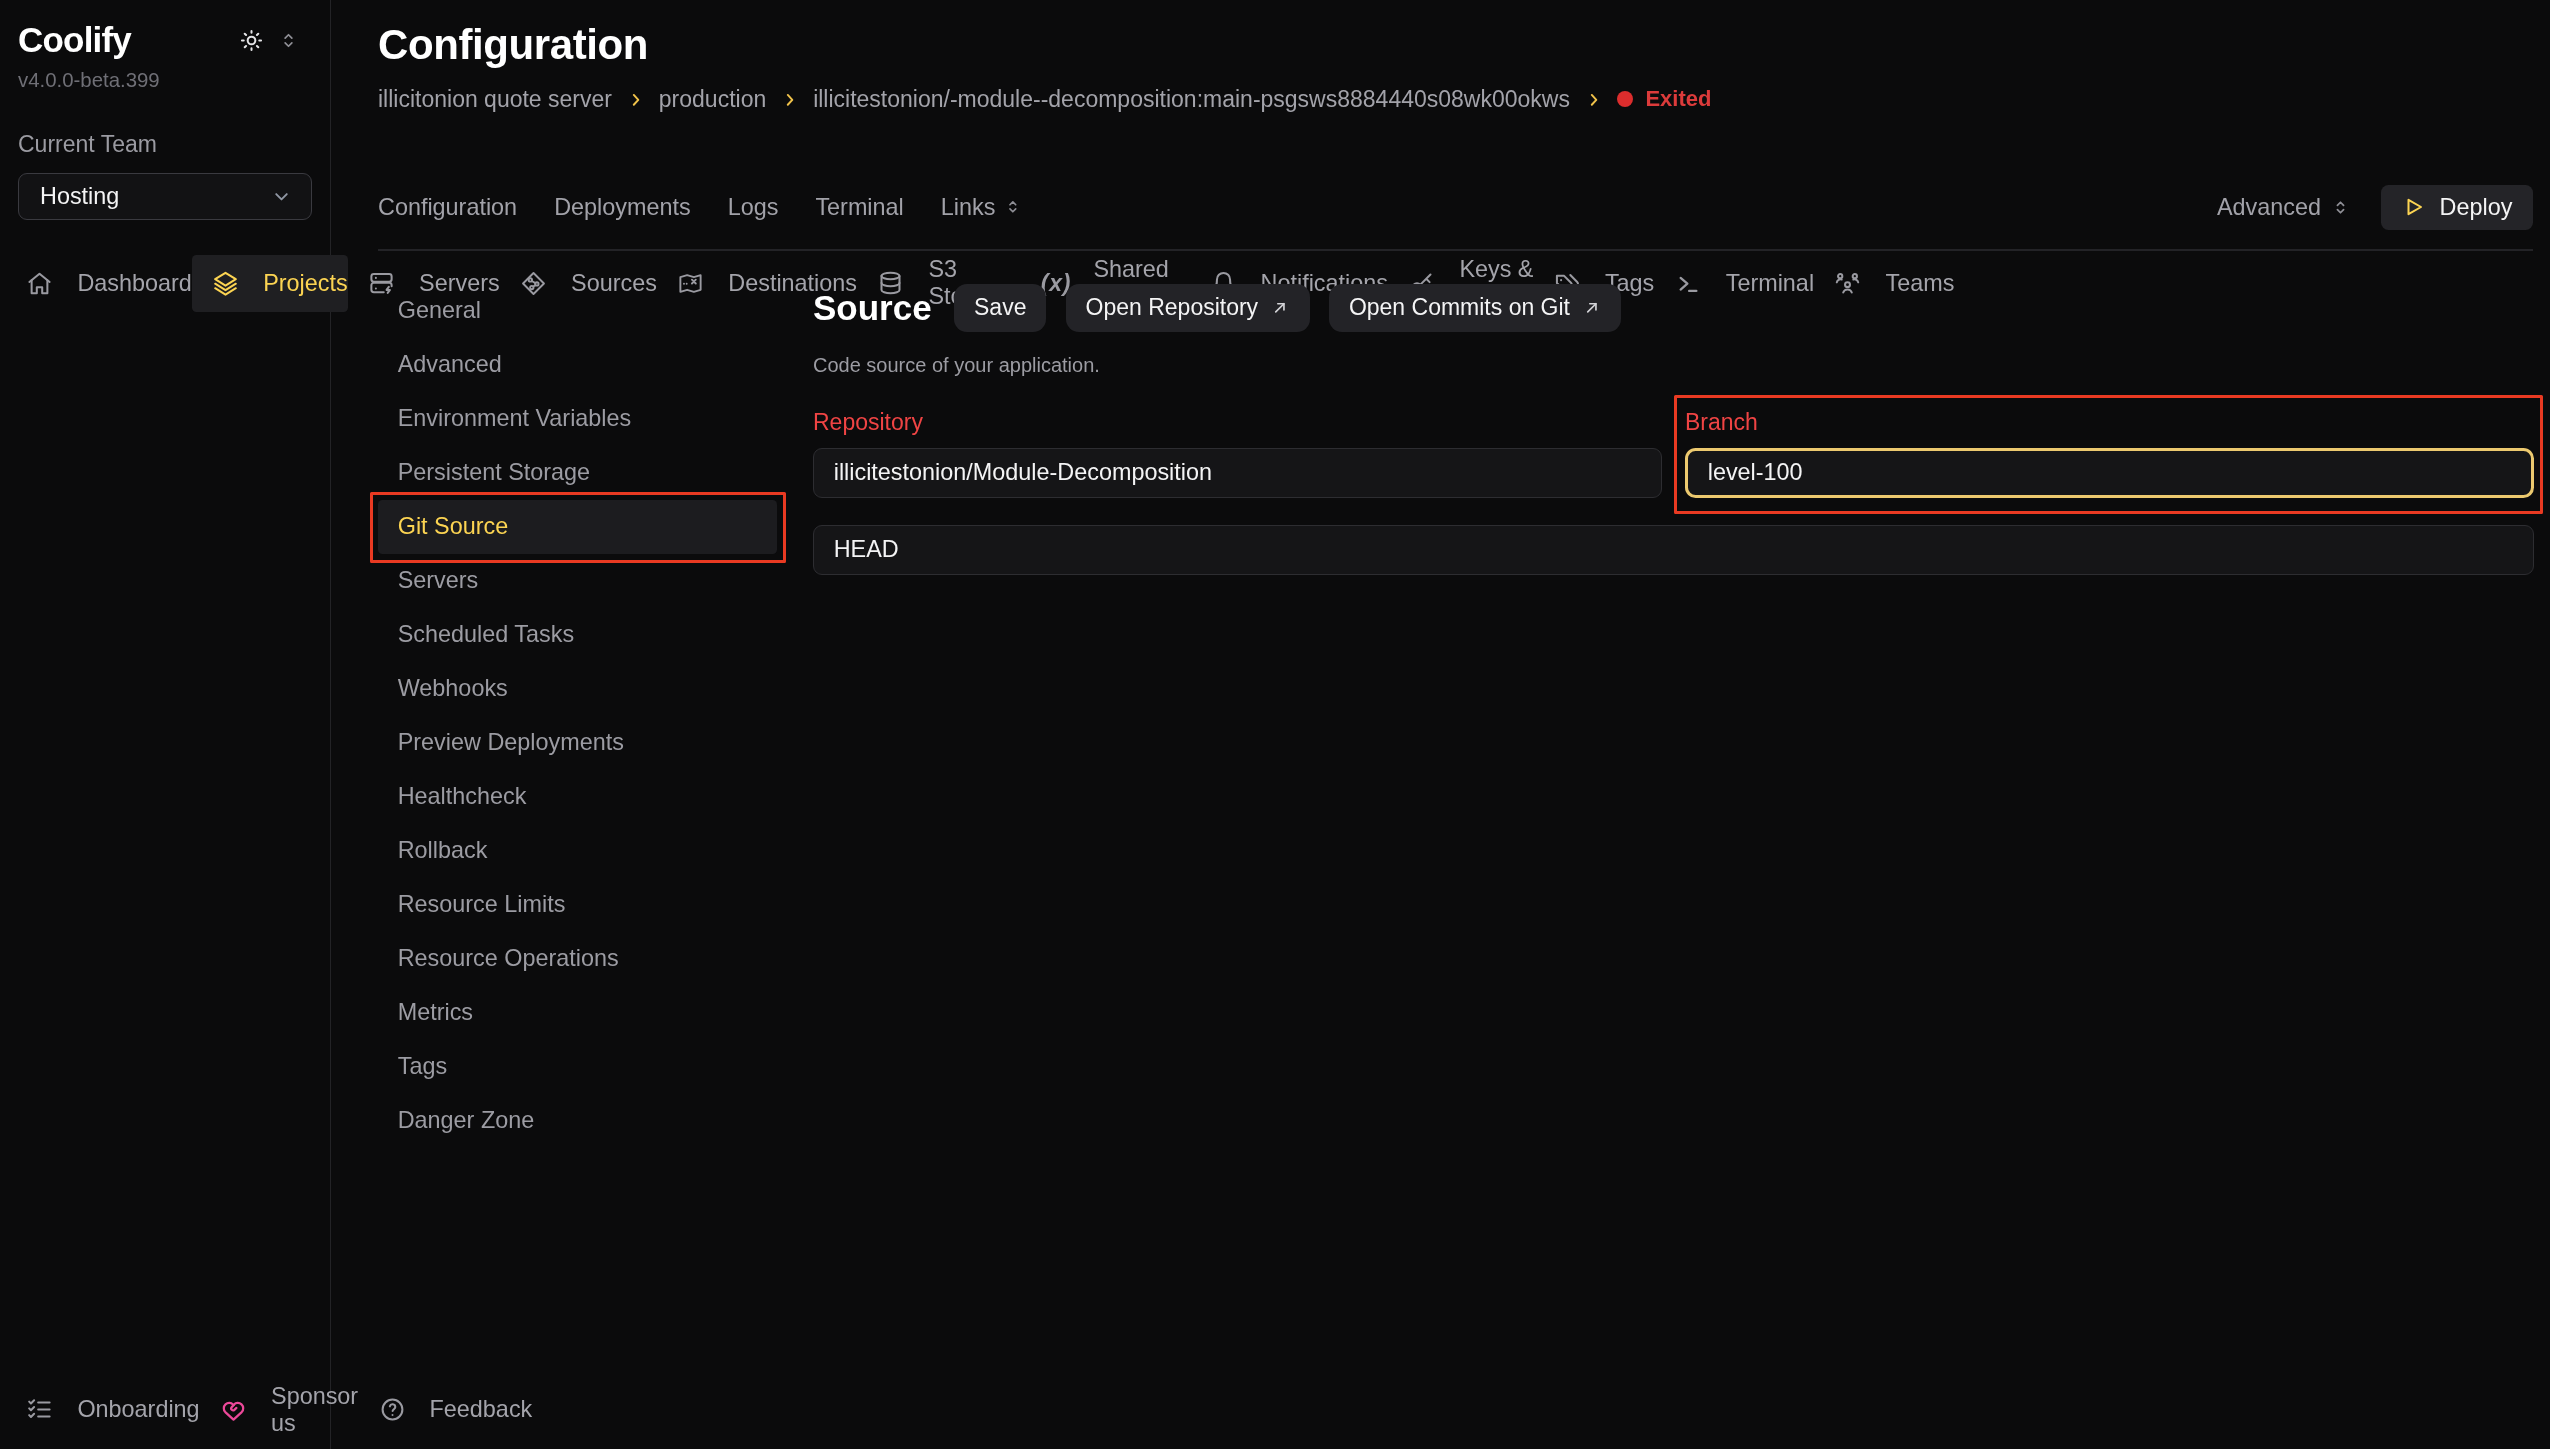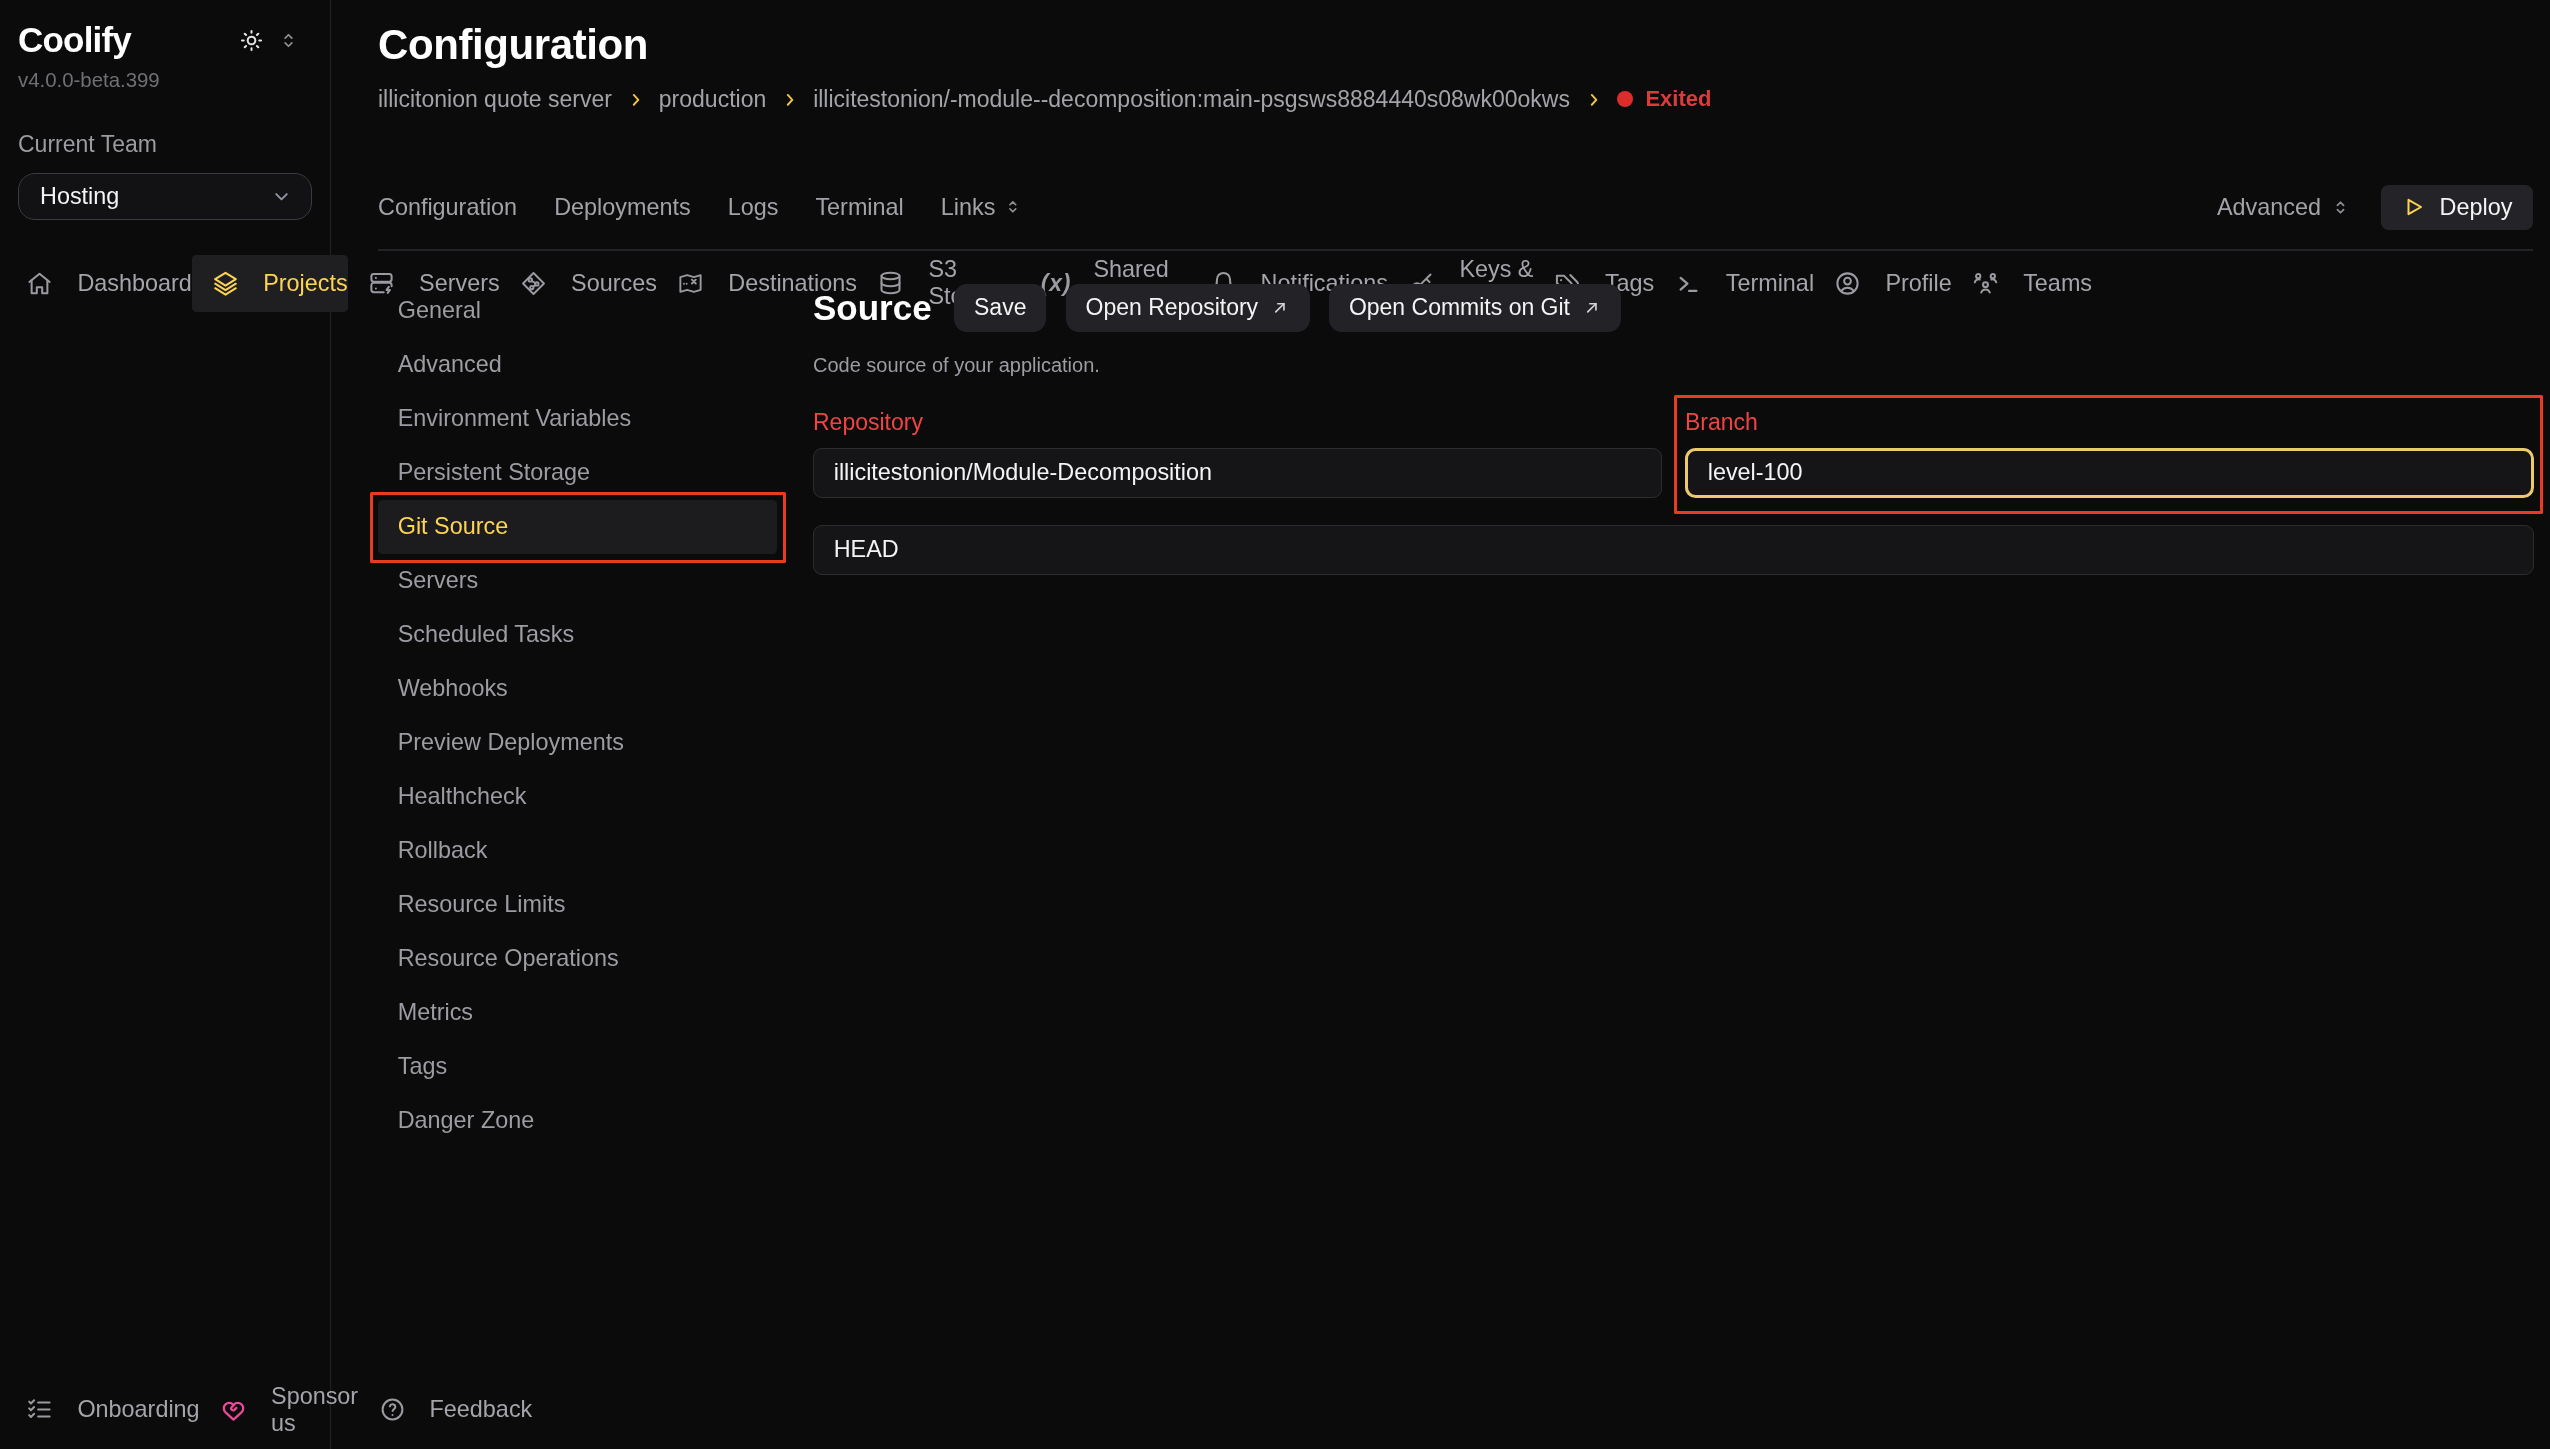--- a/index.html
+++ b/index.html
@@ -17,21 +17,21 @@
     position:absolute; left:0; top:0; width:331px; height:100%;
     background:#0b0b0c; border-right:1.5px solid #232326;
     display:flex; flex-direction:column; padding:0 0 10.6px 0;
   }
   .logo-row { display:flex; align-items:flex-start; justify-content:space-between; padding:19.7px 30px 0 18px; }
   .logo { font-size:35px; font-weight:700; color:#ffffff; letter-spacing:-0.8px; cursor:pointer; }
   .version { font-size:20.4px; color:#6f6f76; margin-top:9px; }
   .theme-controls { display:flex; align-items:center; gap:12px; margin-top:7.6px; }
   .team-label { font-size:23px; color:#9b9ba2; padding:0 18px; margin-top:39px; }
   .team-select {
-    margin:15px 18px 0 18px; height:47px; border:1.5px solid #3a3a40; border-radius:17px;
+    margin:15px 18px 0 18px; height:47px; border:1.5px solid #3a3a40; border-radius:9px;
     background:#121214; display:flex; align-items:center; justify-content:space-between;
     padding:0 18px 0 21px; cursor:pointer;
   }
   .team-select .sel-text { font-size:23.4px; color:#f4f4f5; }
   .nav { display:flex; flex-direction:row; padding:0 6px; margin-top:35px; }
   .nav.footer-nav { margin-top:auto; }
   .nav-item {
     height:57px; display:flex; align-items:center; gap:24px;
     padding:0 0 0 20.4px; border-radius:4.5px; color:#a4a4ab; cursor:pointer;
   }
@@ -233,30 +233,20 @@
         <span class="nav-label">Tags</span>
       </div>
       <div class="nav-item">
         <span class="nav-icon">
           <svg width="27" height="27" viewBox="0 0 24 24" fill="none" stroke="currentColor" stroke-width="2" stroke-linecap="round" stroke-linejoin="round">
               <path d="m5 7 6 5.2L5 17.4"></path>
               <path d="M12.5 18.6H19"></path>
             </svg>
         </span>
         <span class="nav-label">Terminal</span>
-      </div>
-      <div class="nav-item">
-        <span class="nav-icon">
-          <svg width="27" height="27" viewBox="0 0 24 24" fill="none" stroke="currentColor" stroke-width="1.8" stroke-linecap="round" stroke-linejoin="round">
-              <circle cx="12" cy="12" r="9"></circle>
-              <circle cx="12" cy="9.8" r="3"></circle>
-              <path d="M6.6 18.4a6.8 6.8 0 0 1 10.8 0"></path>
-            </svg>
-        </span>
-        <span class="nav-label">Profile</span>
       </div>
       <div class="nav-item">
         <span class="nav-icon">
           <svg width="27" height="27" viewBox="0 0 24 24" fill="none" stroke="currentColor" stroke-width="1.8" stroke-linecap="round" stroke-linejoin="round">
               <circle cx="12" cy="13" r="2.2"></circle>
               <path d="M8.2 20a4 4 0 0 1 7.6 0"></path>
               <circle cx="5.5" cy="5.5" r="1.9"></circle>
               <path d="M2.5 11a3.3 3.3 0 0 1 4.3-2.5"></path>
               <circle cx="18.5" cy="5.5" r="1.9"></circle>
               <path d="M17.2 8.5A3.3 3.3 0 0 1 21.5 11"></path>

